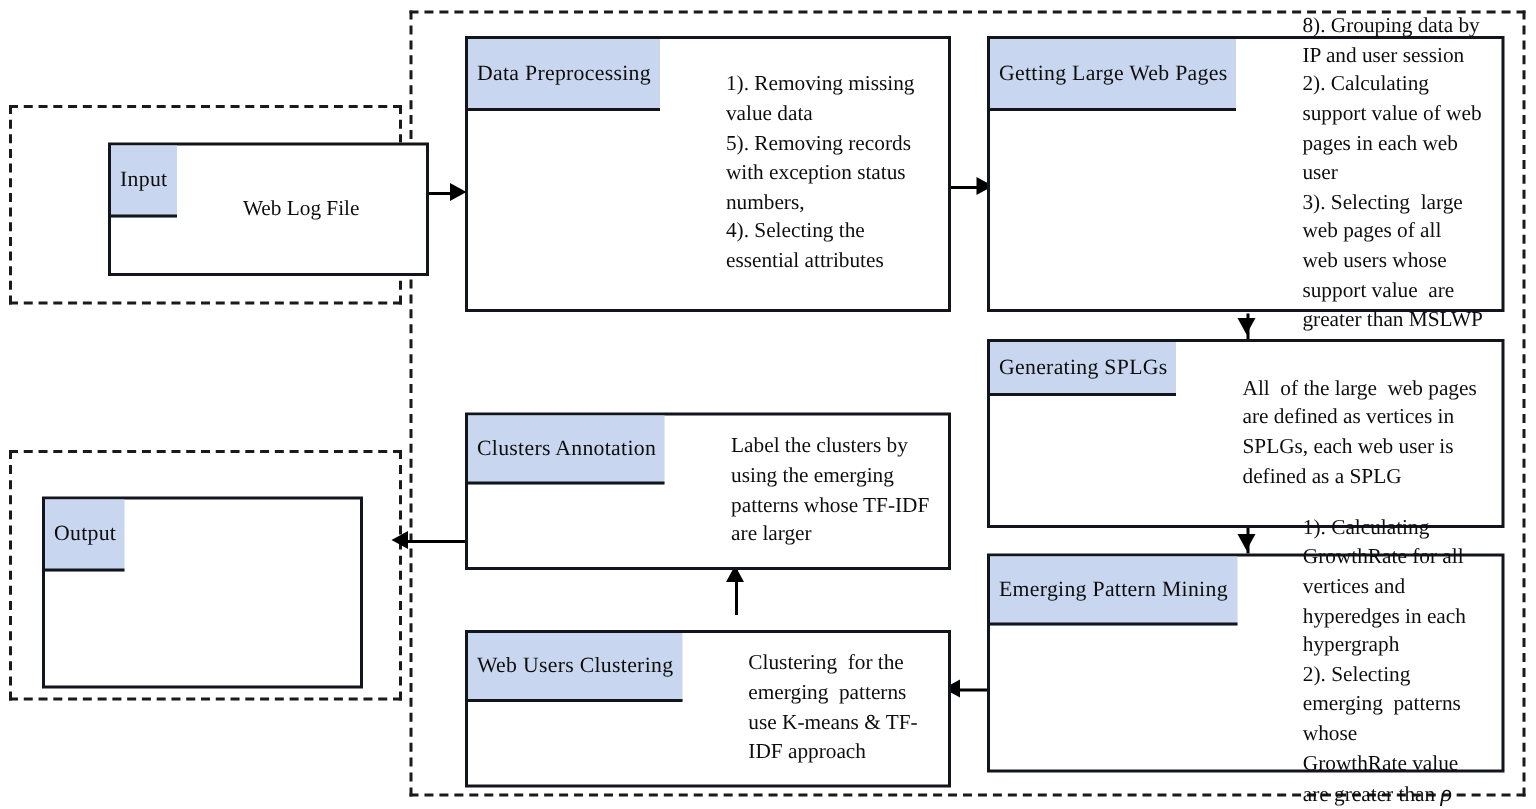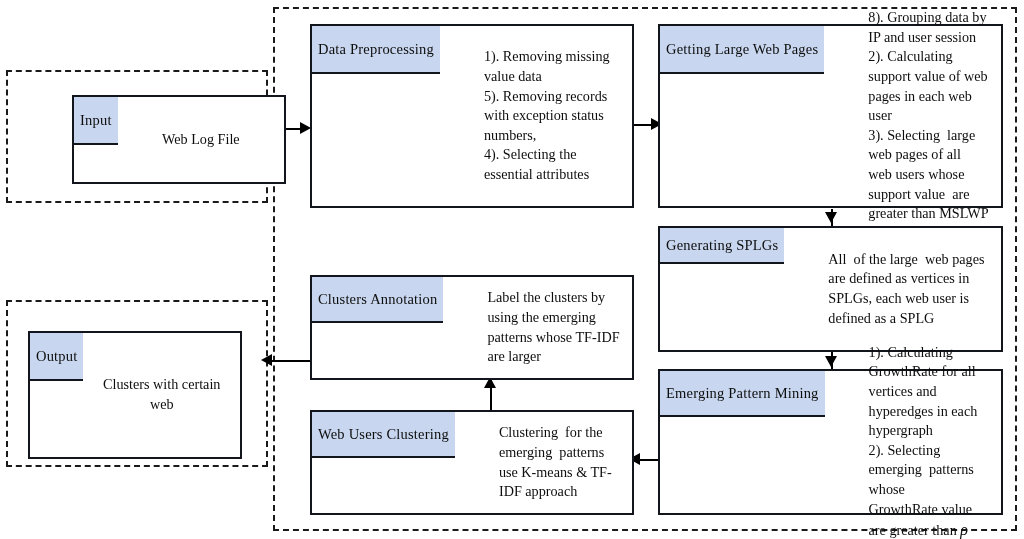--- a/index.html
+++ b/index.html
@@ -67,21 +67,20 @@
   <div class="box" style="left:28px;top:95px;width:214px;height:89px;margin-left:44px;">
     <div class="hdr" style="height:48px;">Input</div>
     <div class="body center">
       <div class="ln">Web Log File</div>
     </div>
   </div>
 
   <div class="box" style="left:28px;top:320px;width:214px;height:128px;margin-top:11px;">
     <div class="hdr" style="height:48px;">Output</div>
     <div class="body center">
-      <div class="ln">Clusters with certain web</div>
     </div>
   </div>
 
   <div class="box" style="left:310px;top:24px;width:324px;height:184px;">
     <div class="hdr" style="height:48px;">Data Preprocessing</div>
     <div class="body left">
       <div class="ln">1). Removing missing value data</div>
       <div class="ln">5). Removing records with exception status numbers,</div>
       <div class="ln">4). Selecting the essential attributes</div>
     </div>
@@ -105,21 +104,21 @@
 
   <div class="box" style="left:658px;top:369px;width:345px;height:146px;">
     <div class="hdr" style="height:46px;">Emerging  Pattern Mining</div>
     <div class="body left">
       <div class="ln">1). Calculating  GrowthRate for all vertices and hyperedges in each hypergraph</div>
       <div class="ln">2). Selecting emerging  patterns whose</div>
       <div class="ln"><span>GrowthRate value  are greater than </span><span class="rho">ρ</span></div>
     </div>
   </div>
 
-  <div class="box" style="left:310px;top:410px;width:324px;height:105px;">
+  <div class="box" style="left:310px;top:420px;width:324px;height:105px;">
     <div class="hdr" style="height:46px;">Web Users Clustering</div>
     <div class="body left">
       <div class="ln">Clustering  for the emerging  patterns use K-means &amp; TF-IDF approach</div>
     </div>
   </div>
 
   <div class="box" style="left:310px;top:275px;width:324px;height:105px;">
     <div class="hdr" style="height:46px;">Clusters Annotation</div>
     <div class="body left">
       <div class="ln">Label the clusters by using the emerging patterns whose TF-IDF are larger</div>

